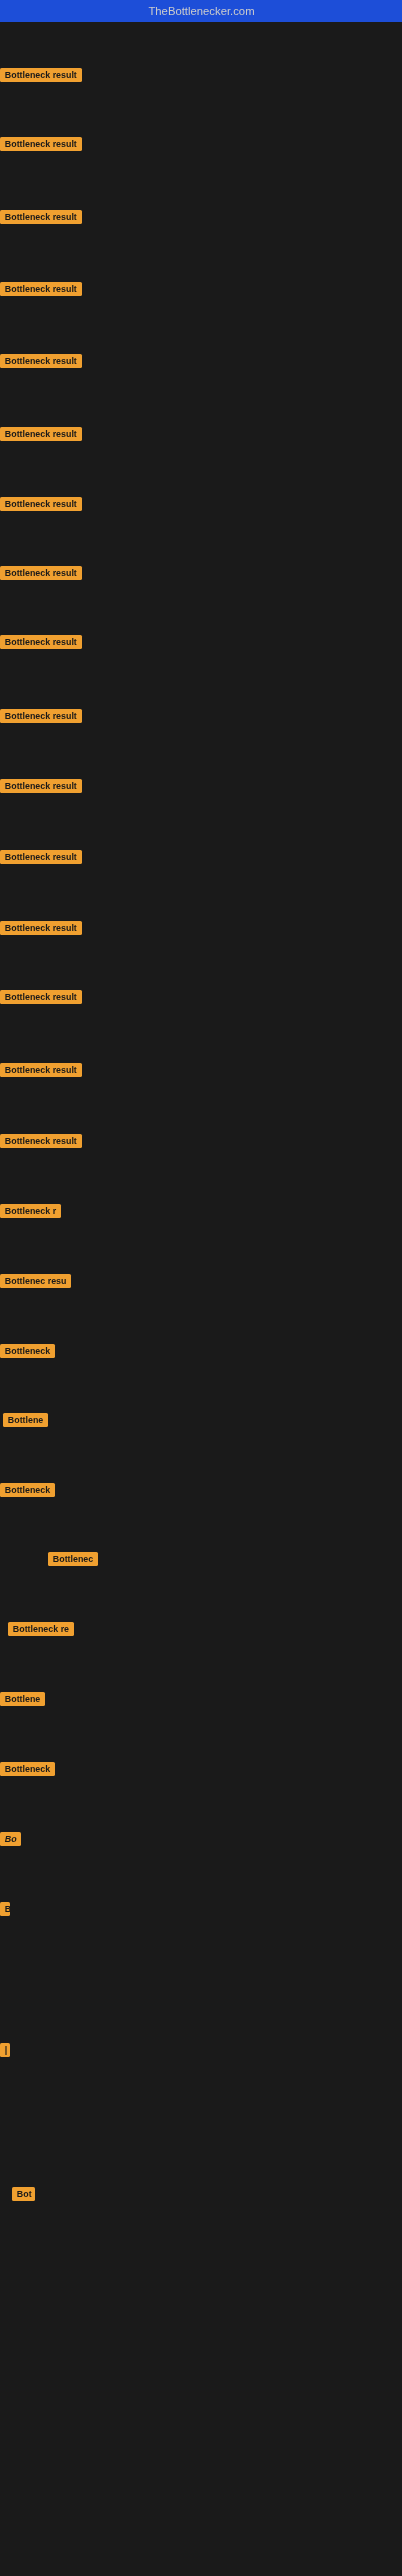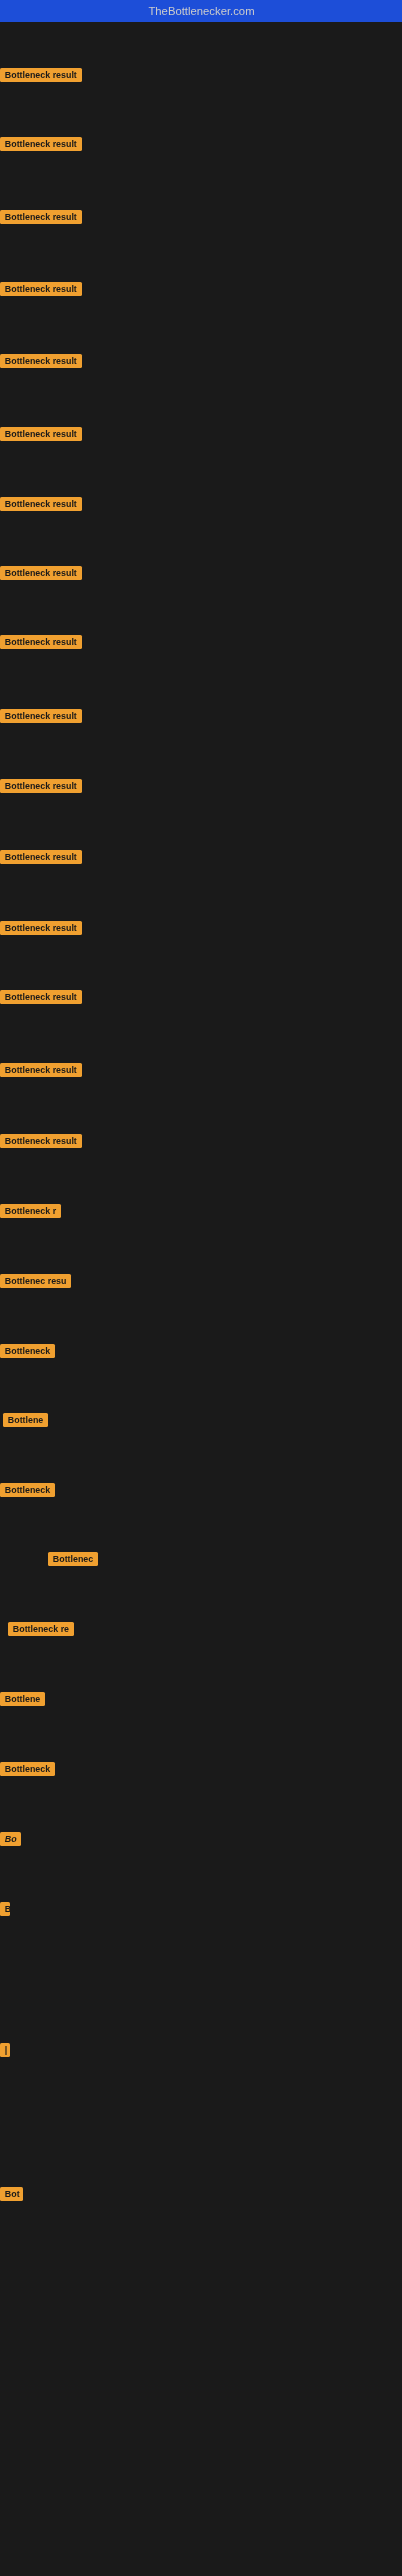--- a/index.html
+++ b/index.html
@@ -70,15 +70,15 @@
     <div class="result-item" style="top: 1322px; left: 0px;"><span class="bottleneck-badge" style="max-width: 64px;">Bottleneck</span></div>
     <div class="result-item" style="top: 1391px; left: 3px;"><span class="bottleneck-badge" style="max-width: 52px;">Bottlene</span></div>
     <div class="result-item" style="top: 1461px; left: 0px;"><span class="bottleneck-badge" style="max-width: 60px;">Bottleneck</span></div>
     <div class="result-item" style="top: 1530px; left: 0px; padding-left: 48px;"><span class="bottleneck-badge" style="max-width: 56px;">Bottlenec</span></div>
     <div class="result-item" style="top: 1600px; left: 8px;"><span class="bottleneck-badge" style="max-width: 72px;">Bottleneck re</span></div>
     <div class="result-item" style="top: 1670px; left: 0px;"><span class="bottleneck-badge" style="max-width: 48px;">Bottlene</span></div>
     <div class="result-item" style="top: 1740px; left: 0px;"><span class="bottleneck-badge" style="max-width: 58px;">Bottleneck</span></div>
     <div class="result-item" style="top: 1810px; left: 0px;"><span class="bottleneck-badge" style="max-width: 22.5px; font-style: italic;">Bo</span></div>
     <div class="result-item" style="top: 1880px; left: 0px;"><span class="bottleneck-badge" style="max-width: 8px;">B</span></div>
     <div class="result-item" style="top: 2021px; left: 0px;"><span class="bottleneck-badge" style="max-width: 6.4px;">|</span></div>
-    <div class="result-item" style="top: 2165px; left: 0px;"><span class="bottleneck-badge" style="max-width: 22.5px;">Bot</span></div>
+    <div class="result-item" style="top: 2165px; left: 12px;"><span class="bottleneck-badge" style="max-width: 22.5px;">Bot</span></div>
   </div>
 
 
 </body></html>

